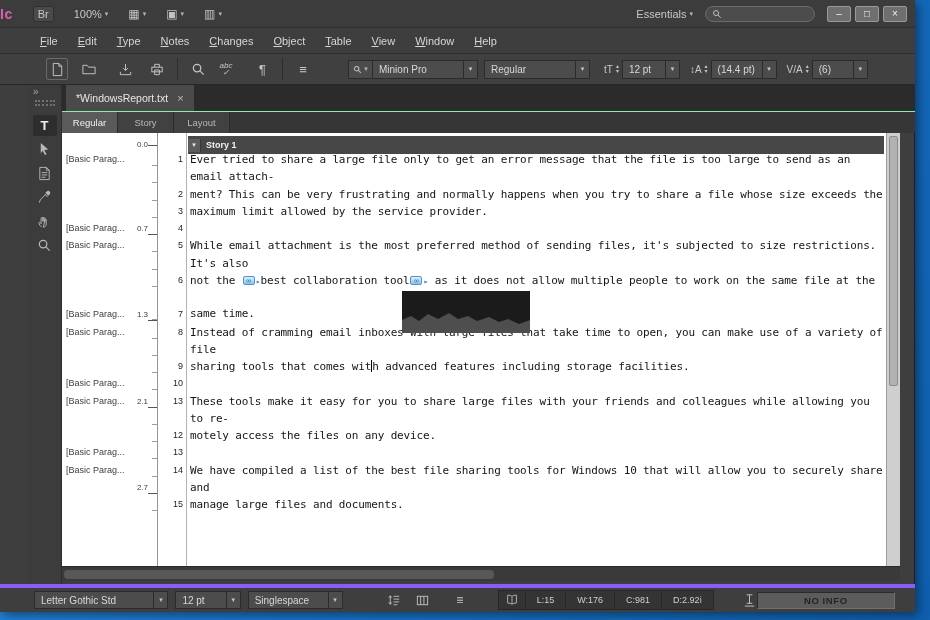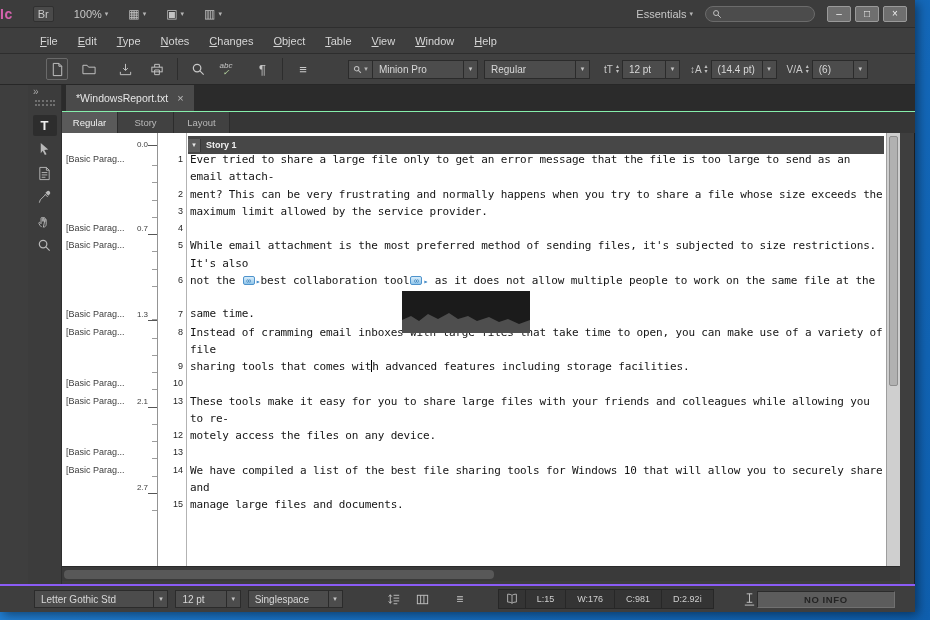--- a/index.html
+++ b/index.html
@@ -102,21 +102,21 @@
   .artifact { position:absolute; left:340px; top:158px; width:128px; height:42px; z-index:6; }
   .vscroll { position:absolute; right:0; top:0; bottom:0; width:14px; background:#cfcfcf; border-left:1px solid #9e9e9e; }
   .vthumb { position:absolute; left:2px; right:2px; top:3px; height:250px; background:#b1b1b1;
             border:1px solid #8d8d8d; border-radius:2px; }
   .hscroll { position:absolute; left:62px; top:566px; width:838px; height:15px; background:#3a3a3a;
              border-top:1px solid #2a2a2a; }
   .hthumb { position:absolute; left:2px; top:3px; width:430px; height:9px; background:#585858; border-radius:4px; }
 
   
   .statusbar { position:absolute; left:0; top:584px; width:915px; height:28px; background:#3e3e3e;
-               border-top:2px solid #8b5cf6; display:flex; align-items:center; padding-left:34px; }
+               border-top:4px solid #8b5cf6; display:flex; align-items:center; padding-left:34px; }
   .statusbar .combo { height:18px; }
   .sbtn { width:24px; height:18px; display:flex; align-items:center; justify-content:center; color:#c8c8c8; font-size:12px; }
   .statgroup { display:flex; align-items:center; height:20px; background:#343434; border:1px solid #272727; margin-left:26px; }
   .statgroup .icn { padding:0 6px; border-right:1px solid #272727; display:flex; align-items:center; height:100%; }
   .chip { padding:0 11px; font-size:9px; color:#cfcfcf; line-height:18px; border-right:1px solid #272727; }
   .chip:last-child { border-right:none; }
   .cursoricon { margin-left:28px; display:flex; align-items:center; }
   .noinfo { margin-left:auto; margin-right:20px; width:140px; height:17px; background:#5c5c5c;
             border:1px solid #2b2b2b; border-bottom-color:#707070; border-right-color:#707070;
             display:flex; align-items:center; justify-content:center;

